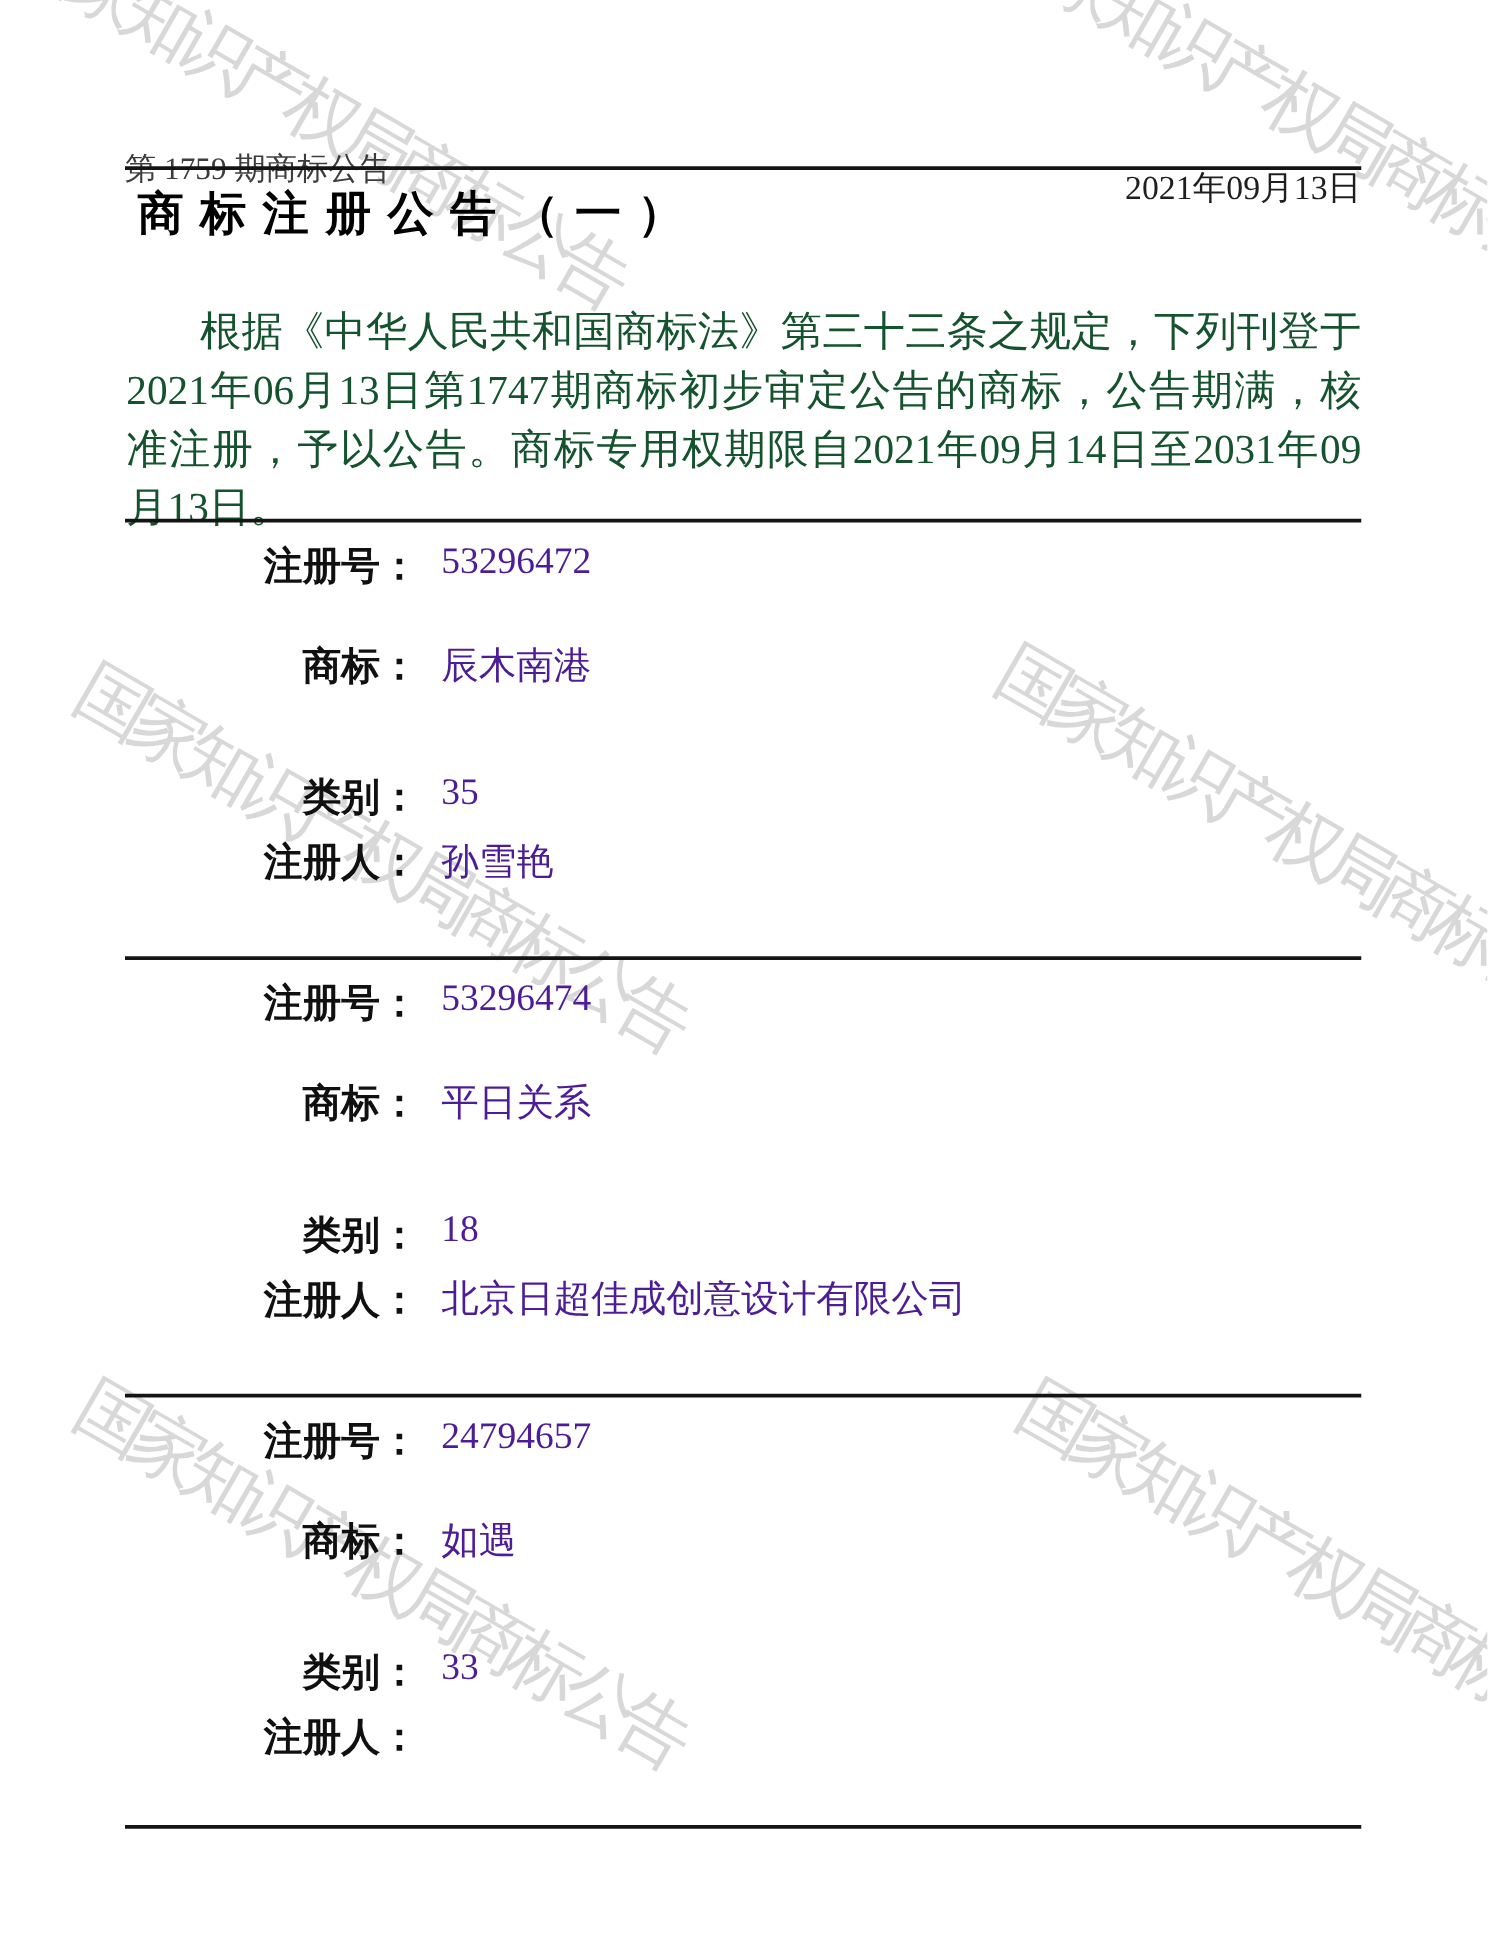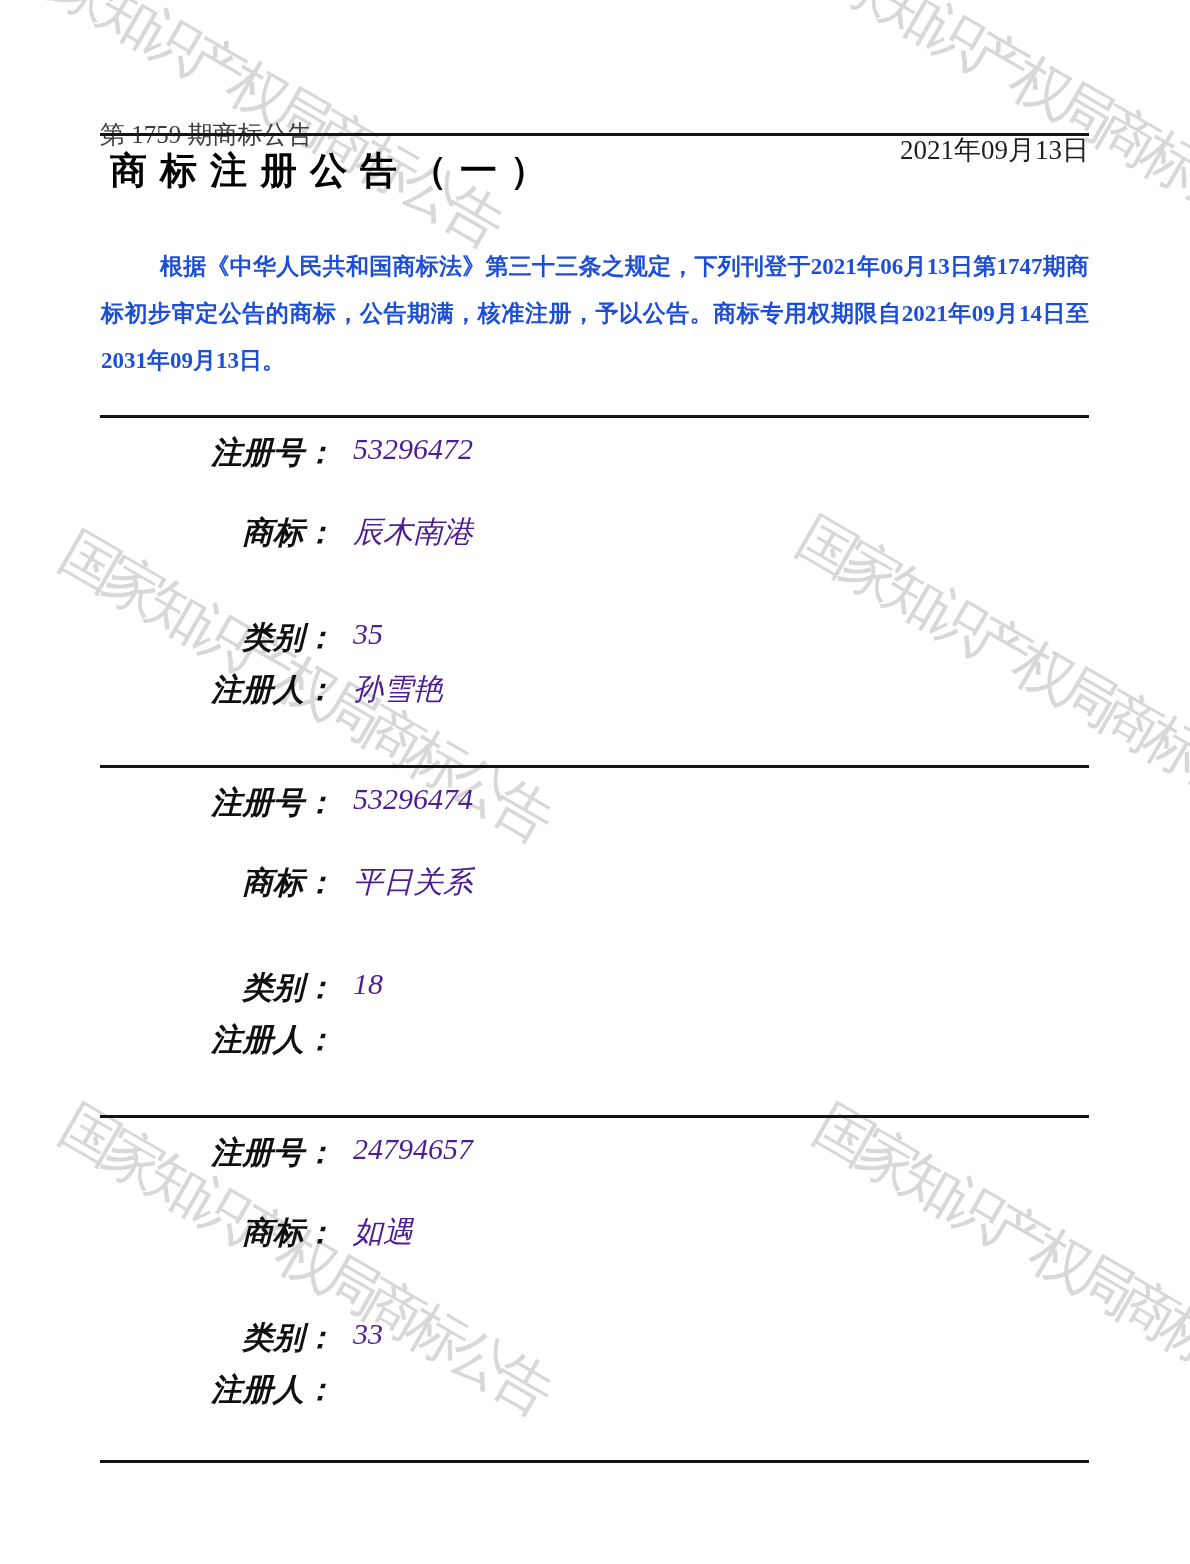--- a/index.html
+++ b/index.html
@@ -47,30 +47,30 @@
   #rule-bottom { top:1460px; }
 
   .doc-title {
     position:absolute; left:110px; width:1010px; top:146px;
     font-size:37px; font-weight:bold;
     letter-spacing:13px;
     color:#000;
   }
   .intro {
     position:absolute; left:101px; width:988px; top:243px;
-    font-size:23px; line-height:47px;
-    font-weight:bold;
+    font-size:33px; line-height:47px;
+    font-weight:normal;
     text-align:justify;
     text-indent:59px;
-    color:#1d4ed8;
+    color:#14532d;
   }
 
   
   .record {
-    position:absolute; left:0; width:1190px; height:350px;font-style:italic;
+    position:absolute; left:0; width:1190px; height:350px;
   }
   #record-1 { top:415px; }
   #record-2 { top:765px; }
   #record-3 { top:1115px; }
   .record .rule { top:0; }
   .rrow { position:absolute; left:0; width:1190px; height:38px; }
   .rrow.r1 { top:17px; }
   .rrow.r2 { top:97px; }
   .rrow.r3 { top:178px;margin-top:24px; }
   .rrow.r4 { top:254px; }
@@ -132,20 +132,21 @@
     <div class="rrow r2">
       <span class="lbl">商标：</span>
       <span class="val">平日关系</span>
     </div>
     <div class="rrow r3">
       <span class="lbl">类别：</span>
       <span class="val">18</span>
     </div>
     <div class="rrow r4">
       <span class="lbl">注册人：</span>
+      <span class="val">北京日超佳成创意设计有限公司</span>
     </div>
   </div>
 
   <div class="record" id="record-3">
     <div class="rule"></div>
     <div class="rrow r1">
       <span class="lbl">注册号：</span>
       <span class="val">24794657</span>
     </div>
     <div class="rrow r2">

